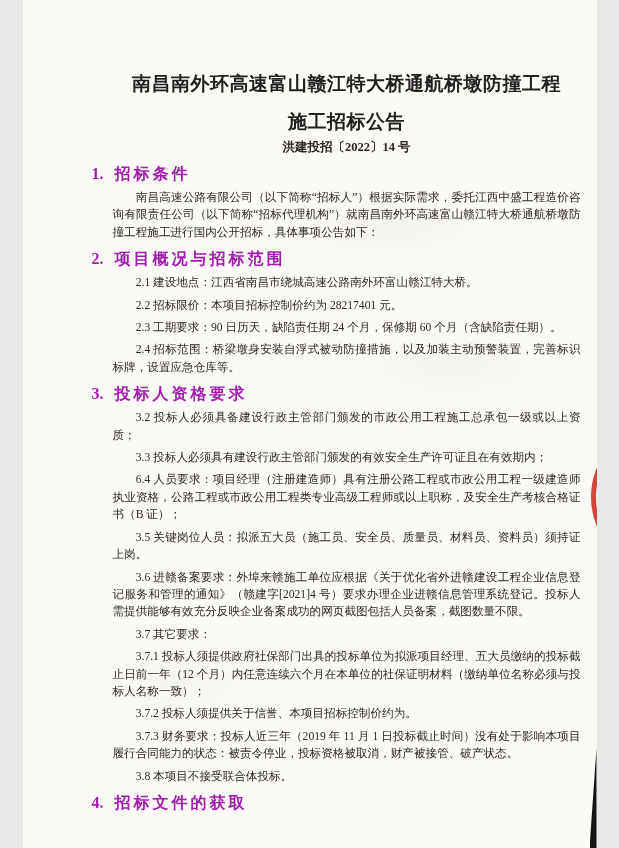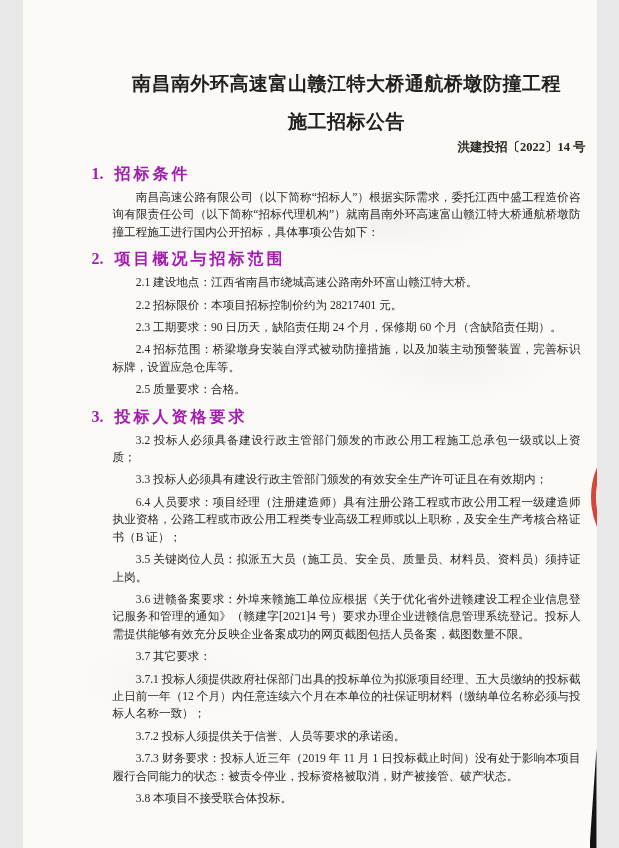--- a/index.html
+++ b/index.html
@@ -20,21 +20,21 @@
 
   .content { position:absolute; left:85px; top:70px; width:478px; }
 
   .title-line {
     font-size:19px; font-weight:bold; text-align:center;
     line-height:27px; white-space:nowrap; letter-spacing:.5px; color:#232020;
   }
   .title-line.second { margin-top:11px; }
   .doc-num {
     margin-top:4px; font-size:12.5px; font-weight:bold;
-    text-align:right; color:#2a2622;
+    text-align:center; color:#2a2622;
   }
 
   .sec-heading {
     margin:7px 0 4px -16px; font-size:16px; font-weight:bold;
     line-height:21px; letter-spacing:3px; color:#a21caf; white-space:nowrap;
   }
   .sec-num { letter-spacing:0; margin-right:11px; }
 
   .body-p {
     margin:5px; font-size:11.6px; line-height:17.4px;
@@ -99,36 +99,38 @@
     </div>
     <p class="body-p">南昌高速公路有限公司（以下简称“招标人”）根据实际需求，委托江西中盛工程造价咨询有限责任公司（以下简称“招标代理机构”）就南昌南外环高速富山赣江特大桥通航桥墩防撞工程施工进行国内公开招标，具体事项公告如下：</p>
 
     <div class="sec-heading">
       <span class="sec-num">2.</span><span>项目概况与招标范围</span>
     </div>
     <p class="body-p">2.1 建设地点：江西省南昌市绕城高速公路南外环富山赣江特大桥。</p>
     <p class="body-p">2.2 招标限价：本项目招标控制价约为 28217401 元。</p>
     <p class="body-p">2.3 工期要求：90 日历天，缺陷责任期 24 个月，保修期 60 个月（含缺陷责任期）。</p>
     <p class="body-p">2.4 招标范围：桥梁墩身安装自浮式被动防撞措施，以及加装主动预警装置，完善标识标牌，设置应急仓库等。</p>
-    <p class="body-p">2.5 质量要求：合格。</p>
 
     <div class="sec-heading">
       <span class="sec-num">3.</span><span>投标人资格要求</span>
     </div>
     <p class="body-p">3.2 投标人必须具备建设行政主管部门颁发的市政公用工程施工总承包一级或以上资质；</p>
     <p class="body-p">3.3 投标人必须具有建设行政主管部门颁发的有效安全生产许可证且在有效期内；</p>
     <p class="body-p">6.4 人员要求：项目经理（注册建造师）具有注册公路工程或市政公用工程一级建造师执业资格，公路工程或市政公用工程类专业高级工程师或以上职称，及安全生产考核合格证书（B 证）；</p>
     <p class="body-p">3.5 关键岗位人员：拟派五大员（施工员、安全员、质量员、材料员、资料员）须持证上岗。</p>
     <p class="body-p">3.6 进赣备案要求：外埠来赣施工单位应根据《关于优化省外进赣建设工程企业信息登记服务和管理的通知》（赣建字[2021]4 号）要求办理企业进赣信息管理系统登记。投标人需提供能够有效充分反映企业备案成功的网页截图包括人员备案，截图数量不限。</p>
     <p class="body-p">3.7 其它要求：</p>
     <p class="body-p">3.7.1 投标人须提供政府社保部门出具的投标单位为拟派项目经理、五大员缴纳的投标截止日前一年（12 个月）内任意连续六个月在本单位的社保证明材料（缴纳单位名称必须与投标人名称一致）；</p>
-    <p class="body-p">3.7.2 投标人须提供关于信誉、人员等要求的承诺函。</p>
+    <p class="body-p">3.7.2 投标人须提供关于信誉、本项目招标控制价约为。</p>
     <p class="body-p">3.7.3 财务要求：投标人近三年（2019 年 11 月 1 日投标截止时间）没有处于影响本项目履行合同能力的状态：被责令停业，投标资格被取消，财产被接管、破产状态。</p>
     <p class="body-p">3.8 本项目不接受联合体投标。</p>
 
+    <div class="sec-heading">
+      <span class="sec-num">4.</span><span>招标文件的获取</span>
+    </div>
 
   </div>
 
   <div class="stamp">
     <div class="stamp-ring"></div>
     <div class="stamp-star">
       <span class="star-red">★</span>
       <span class="star-white">★</span>
     </div>
     <span class="stamp-char c0">公</span>

